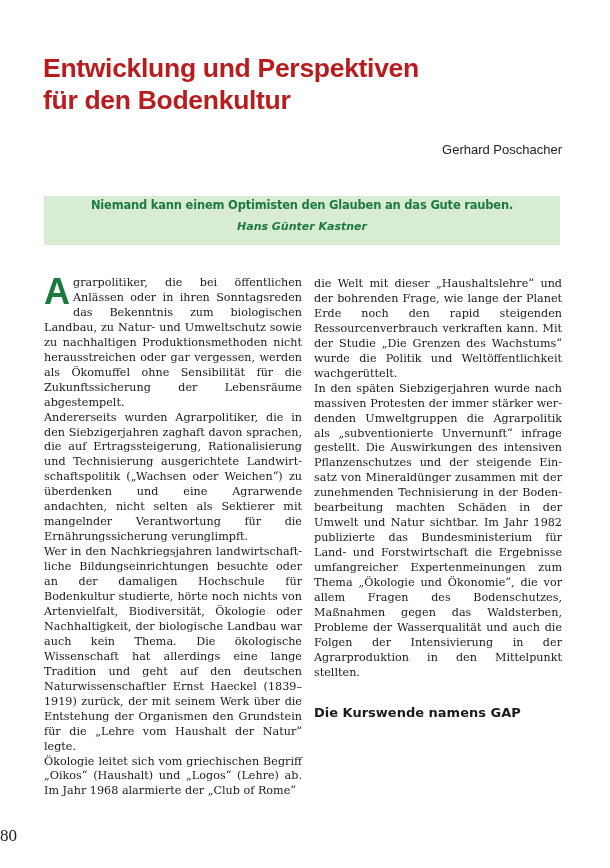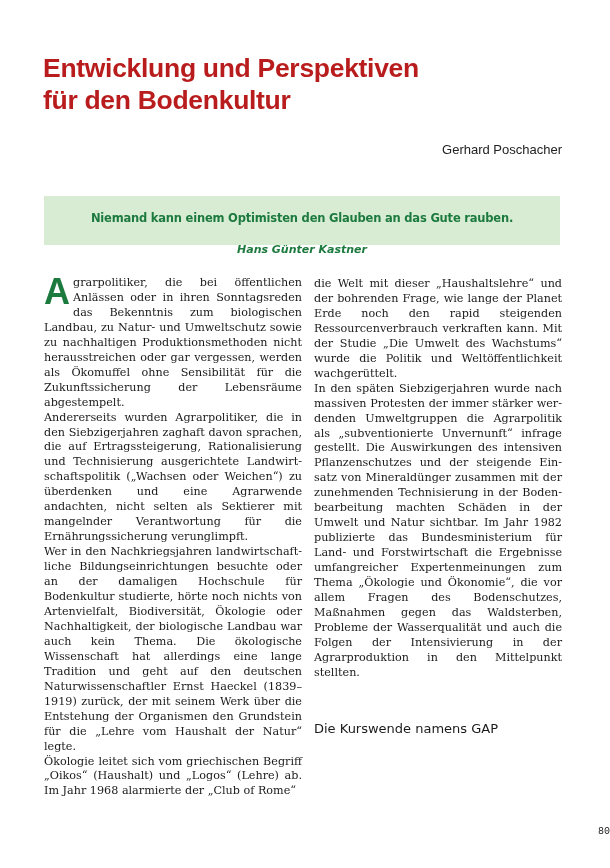--- a/index.html
+++ b/index.html
@@ -12,42 +12,42 @@
   }
   .author {
     position: absolute; right: 48px; top: 142px;
     font-family: Liberation Sans, sans-serif; font-size: 13px; color: #222;
   }
   .quote-box {
     position: absolute; left: 44px; top: 196px; width: 516px; height: 49px;
     background: #d8ecd3; text-align: center;
     font-family: "DejaVu Sans", sans-serif; color: #1d7a3e;
   }
-  .quote-text { display: block; font-weight: bold; font-size: 11.5px; margin-top: 15px; letter-spacing: -0.2px; }
-  .quote-src { display: block; font-weight: bold; font-style: italic; font-size: 11px; margin-top: 18px; }
+  .quote-text { display: block; font-weight: bold; font-size: 11.5px; margin-top: 2px; letter-spacing: -0.2px; }
+  .quote-src { display: block; font-weight: bold; font-style: italic; font-size: 11px; margin-top: 8px; }
   .col {
     position: absolute; top: 276px; width: 258px;
     font-family: "DejaVu Serif", "Liberation Serif", serif;
     font-size: 11.2px; line-height: 14.95px; color: #1a1a1a;
     text-align: justify; hyphens: manual;
   }
   .col.left { left: 44px; }
   .col.right { left: 314px; width: 248px; top: 277px; }
   .col p { margin: 0; }
   .dropcap {
     float: left; font-family: "Liberation Sans", sans-serif; font-weight: bold;
     color: #1d7a3e; font-size: 36px; line-height: 28px; margin: 2px 3px 0 0;
   }
   .section-heading {
-    font-family: "DejaVu Sans", sans-serif; font-weight: normal; font-size: 13px;
-    color: #1a1a1a; margin: 40px 0 14px 0; line-height: 16px; text-align: left;
+    font-family: "DejaVu Sans", sans-serif; font-weight: bold; font-size: 13px;
+    color: #1a1a1a; margin: 24px 0 14px 0; line-height: 16px; text-align: left;
   }
   .page-number {
-    position: absolute; left: 0; right: 0; top: 826px; text-align: right;
-    font-family: Liberation Mono, monospace; font-size: 10px; color: #222;
+    position: absolute; left: 0; right: 0; top: 826px; text-align: left;
+    font-family: Liberation Serif, serif; font-size: 17px; color: #222;
   }
 </style>
 </head>
 <body>
 
 <div class="title">
   <div>Entwicklung und Perspektiven</div>
   <div>für den Bodenkultur</div>
 </div>
 
@@ -59,18 +59,18 @@
 </div>
 
 <div class="col left">
   <p><span class="dropcap">A</span><span>grarpolitiker, die bei öffentlichen Anlässen oder in ihren Sonntagsreden das Bekenntnis zum biologischen Landbau, zu Natur- und Umweltschutz sowie zu nachhalti­gen Produktionsmethoden nicht herausstrei­chen oder gar vergessen, werden als Ökomuffel ohne Sensibilität für die Zukunftssicherung der Lebensräume abgestempelt.</span></p>
   <p>Andererseits wurden Agrarpolitiker, die in den Siebzigerjahren zaghaft davon sprachen, die auf Ertragssteigerung, Rationalisierung und Technisierung ausgerichtete Landwirt­schaftspolitik („Wachsen oder Weichen“) zu überdenken und eine Agrarwende andachten, nicht selten als Sektierer mit mangelnder Verantwortung für die Ernährungssicherung verunglimpft.</p>
   <p>Wer in den Nachkriegsjahren landwirtschaft­liche Bildungseinrichtungen besuchte oder an der damaligen Hochschule für Bodenkultur studierte, hörte noch nichts von Artenviel­falt, Biodiversität, Ökologie oder Nachhal­tigkeit, der biologische Landbau war auch kein Thema. Die ökologische Wissenschaft hat allerdings eine lange Tradition und geht auf den deutschen Naturwissenschaftler Ernst Haeckel (1839–1919) zurück, der mit seinem Werk über die Entstehung der Organismen den Grundstein für die „Lehre vom Haushalt der Natur“ legte.</p>
   <p>Ökologie leitet sich vom griechischen Begriff „Oikos“ (Haushalt) und „Logos“ (Lehre) ab. Im Jahr 1968 alarmierte der „Club of Rome“</p>
 </div>
 
 <div class="col right">
-  <p>die Welt mit dieser „Haushaltslehre“ und der bohrenden Frage, wie lange der Planet Erde noch den rapid steigenden Ressourcenver­brauch verkraften kann. Mit der Studie „Die Umwelt des Wachstums“ wurde die Politik und Weltöffentlichkeit wachgerüttelt.</p>
+  <p>die Welt mit dieser „Haushaltslehre“ und der bohrenden Frage, wie lange der Planet Erde noch den rapid steigenden Ressourcenver­brauch verkraften kann. Mit der Studie „Die Grenzen des Wachstums“ wurde die Politik und Weltöffentlichkeit wachgerüttelt.</p>
   <p>In den späten Siebzigerjahren wurde nach massiven Protesten der immer stärker wer­denden Umweltgruppen die Agrarpolitik als „subventionierte Unvernunft“ infrage gestellt. Die Auswirkungen des intensiven Pflanzenschutzes und der steigende Ein­satz von Mineraldünger zusammen mit der zunehmenden Technisierung in der Boden­bearbeitung machten Schäden in der Umwelt und Natur sichtbar. Im Jahr 1982 publizier­te das Bundesministerium für Land- und Forstwirtschaft die Ergebnisse umfangrei­cher Expertenmeinungen zum Thema „Öko­logie und Ökonomie“, die vor allem Fragen des Bodenschutzes, Maßnahmen gegen das Waldsterben, Probleme der Wasserqualität und auch die Folgen der Intensivierung in der Agrarproduktion in den Mittelpunkt stellten.</p>
   <div class="section-heading">Die Kurswende namens GAP</div>
 </div>
 
 <div class="page-number">80</div>
 
 </body></html>

